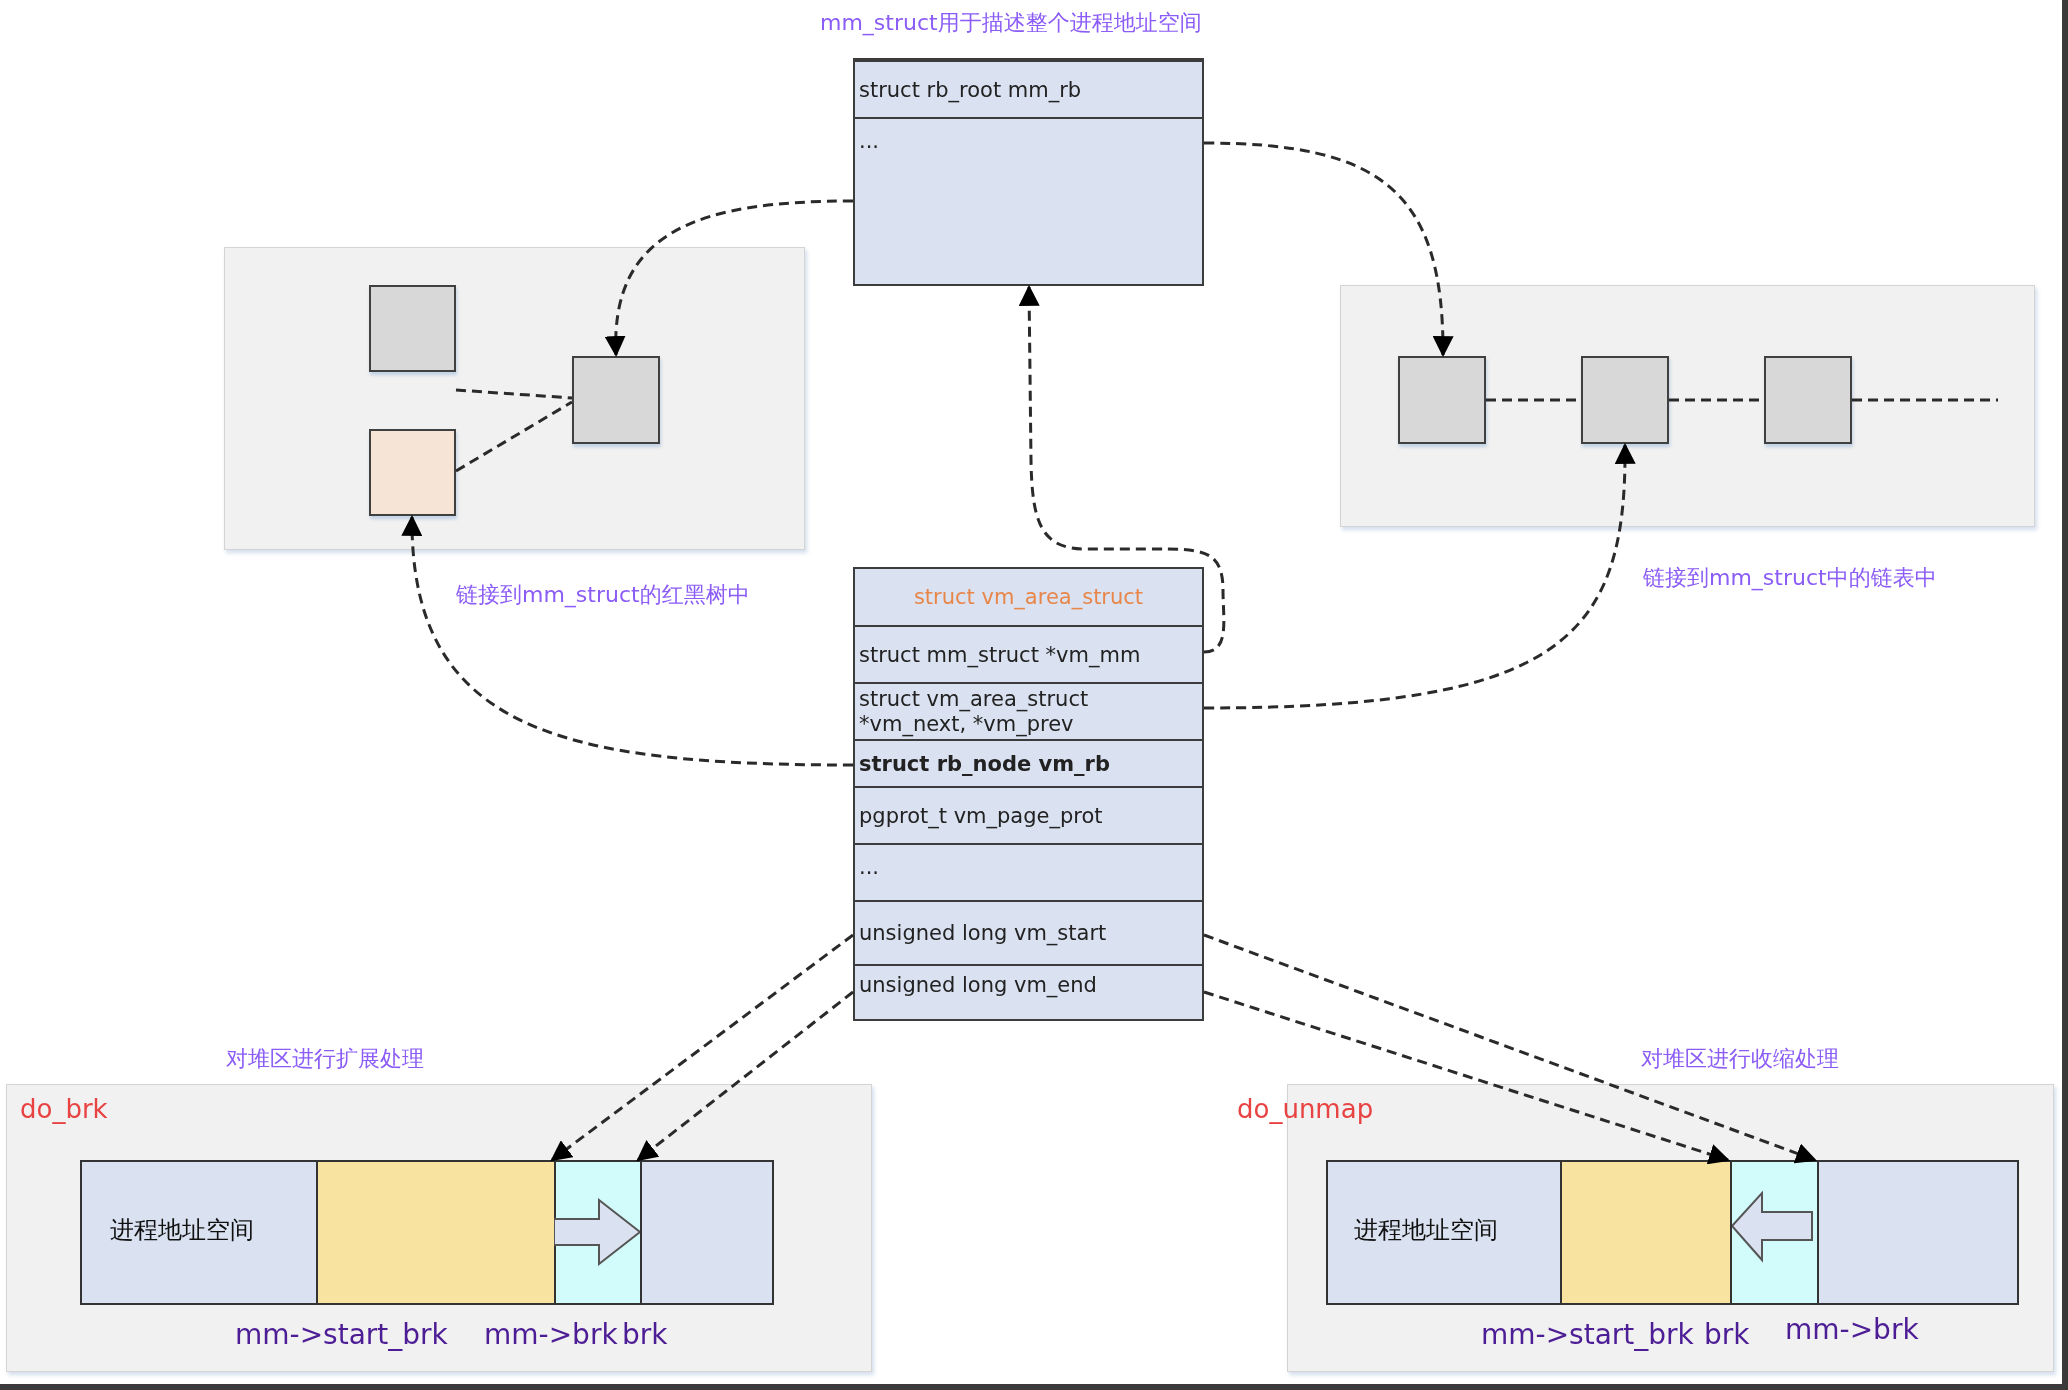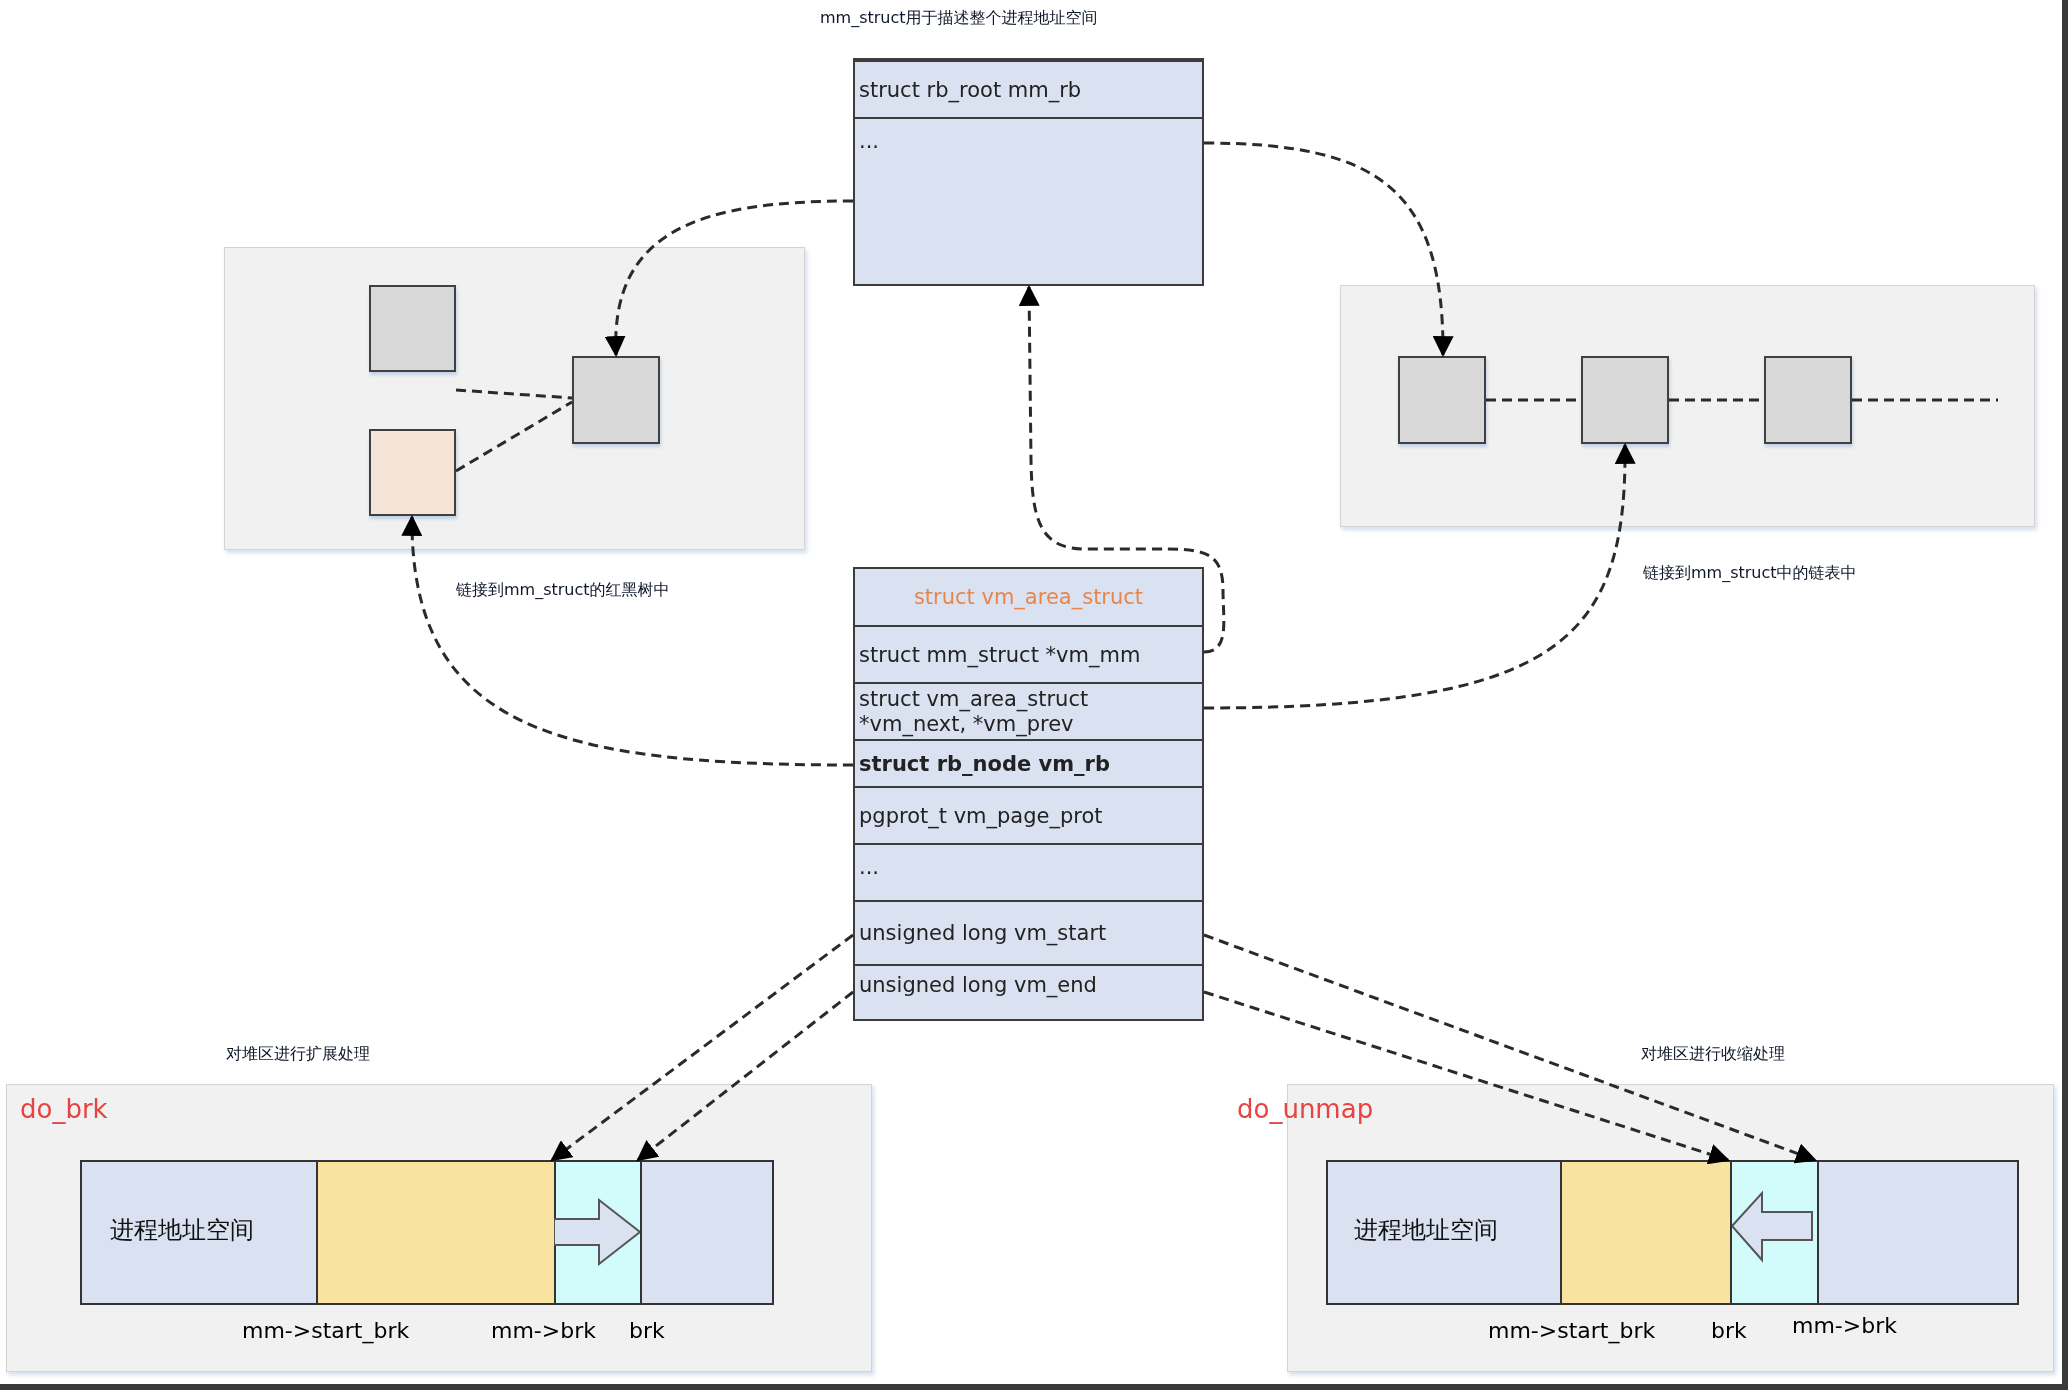--- a/index.html
+++ b/index.html
@@ -1,39 +1,39 @@
 <!DOCTYPE html>
 <html><head>
 <meta charset="utf-8">
 <style>
   html, body { margin:0; padding:0; background:#ffffff; }
   body { width:2068px; height:1390px; position:relative; overflow:hidden;
          font-family:"DejaVu Sans","Liberation Sans",sans-serif; color:#1a1a1a; }
   .frame-right { position:absolute; left:2062px; top:0; width:6px; height:1390px; background:#3a3a3a; }
   .frame-bottom { position:absolute; left:0; top:1384px; width:2068px; height:6px; background:#3a3a3a; }
-  .caption { position:absolute; font-size:16px; color:#0f172a; white-space:nowrap; }
+  .caption { position:absolute; font-size:22px; color:#8b5cf6; white-space:nowrap; }
   .panel { position:absolute; background:#f1f1f1; border:1.5px solid #d4d4d4;
            box-shadow:2px 3px 4px rgba(160,185,215,0.45); box-sizing:border-box; }
   .struct { position:absolute; background:#dae1f0; border:2.5px solid #3c3c3c; box-sizing:border-box; }
   .struct .row { border-top:2.5px solid #3c3c3c; box-sizing:border-box; display:flex; align-items:center;
                  padding-left:4px; font-size:21px; color:#222; white-space:nowrap; overflow:hidden; }
   .struct .row.title { border-top:none; justify-content:center; color:#e8864a; padding-left:0; }
   .struct .row.two { flex-direction:column; align-items:flex-start; justify-content:center; line-height:25px; }
   .node { position:absolute; background:#d8d8d8; border:2.5px solid #404040; box-sizing:border-box;
           box-shadow:1px 3px 3px rgba(150,180,220,0.5); }
   .node.peach { background:#f6e4d6; }
   .bar { position:absolute; border:2.5px solid #333; box-sizing:border-box; display:flex; }
   .seg { height:100%; box-sizing:border-box; position:relative;padding-left:12px; }
   .seg + .seg { border-left:2px solid #333; }
   .seg.lav { background:#dae1f0; }
   .seg.yel { background:#f8e3a0; }
   .seg.cyan { background:#d2fbfb; }
   .seg-label { position:absolute; font-size:24px; color:#111; white-space:nowrap; }
   .fn-label { position:absolute; font-size:26px; color:#e84242; }
-  .ptr-label { position:absolute; font-size:22px; color:#000000; white-space:nowrap;margin-left:7px; }
+  .ptr-label { position:absolute; font-size:28px; color:#4c1d95; white-space:nowrap; }
   svg.connectors { position:absolute; left:0; top:0; width:2068px; height:1390px; pointer-events:none; }
 </style>
 </head>
 <body>
 
 <div class="frame-right"></div>
 <div class="frame-bottom"></div>
 
 <div class="caption" style="left:820px; top:8px;">mm_struct用于描述整个进程地址空间</div>
 

